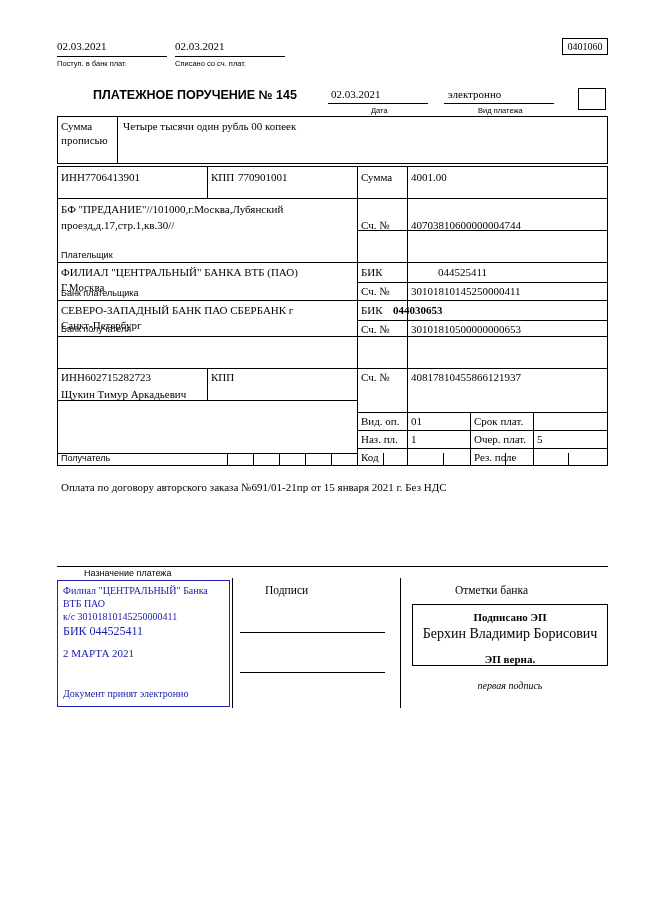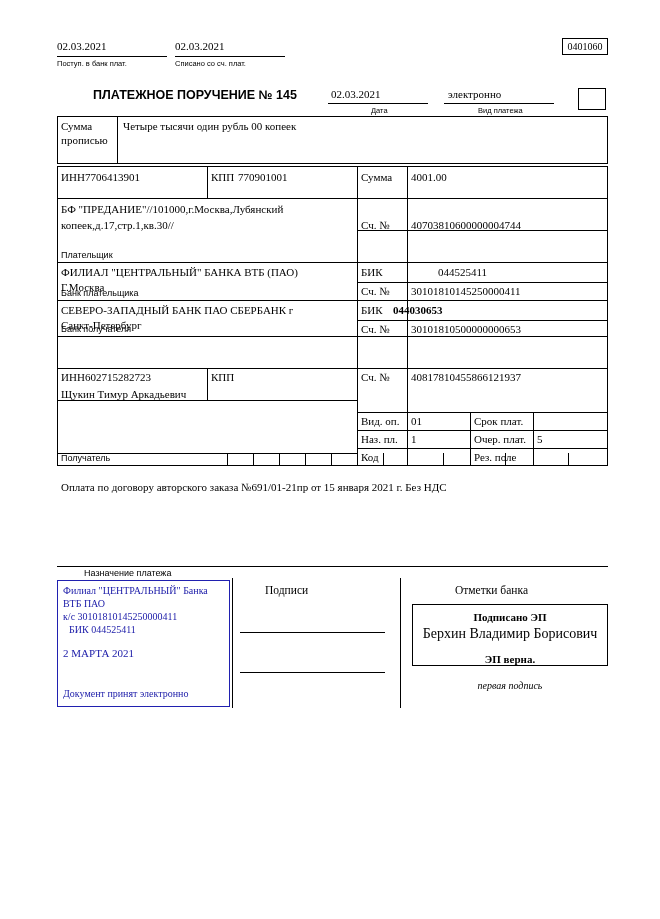--- a/index.html
+++ b/index.html
@@ -81,21 +81,21 @@
 
   <div class="line vline" style="left:470px;top:412px;height:54px;"></div>
   <div class="line vline" style="left:533px;top:412px;height:54px;"></div>
 
   <div class="cell-text" style="left:61px;top:171px;">ИНН</div>
   <div class="cell-text" style="left:85px;top:171px;">7706413901</div>
   <div class="cell-text" style="left:211px;top:171px;">КПП</div>
   <div class="cell-text" style="left:238px;top:171px;">770901001</div>
 
   <div class="cell-text" style="left:61px;top:203px;">БФ "ПРЕДАНИЕ"//101000,г.Москва,Лубянский</div>
-  <div class="cell-text" style="left:61px;top:219px;">копеек,д.17,стр.1,кв.30//</div>
+  <div class="cell-text" style="left:61px;top:219px;">проезд,д.17,стр.1,кв.30//</div>
   <div class="cell-text lbl-small" style="left:61px;top:250px;font-size:9px;">Плательщик</div>
 
   <div class="cell-text" style="left:361px;top:171px;">Сумма</div>
   <div class="cell-text" style="left:411px;top:171px;">4001.00</div>
 
   <div class="cell-text" style="left:361px;top:219px;">Сч. №</div>
   <div class="cell-text" style="left:411px;top:219px;">40703810600000004744</div>
 
   <div class="cell-text" style="left:61px;top:266px;">ФИЛИАЛ "ЦЕНТРАЛЬНЫЙ" БАНКА ВТБ (ПАО)</div>
   <div class="cell-text" style="left:61px;top:281px;">Г.Москва</div>
@@ -163,21 +163,21 @@
   <div class="cell-text" style="left:265px;top:584px;font-size:11.5px;">Подписи</div>
   <div class="cell-text" style="left:455px;top:584px;font-size:11.5px;">Отметки банка</div>
 
   <div class="line hline" style="left:240px;top:632px;width:145px;"></div>
   <div class="line hline" style="left:240px;top:672px;width:145px;"></div>
 
   <div class="bluebox" style="left:57px;top:580px;width:173px;height:127px;">
     <div class="blue abs" style="left:5px;top:4px;font-size:10px;">Филиал "ЦЕНТРАЛЬНЫЙ" Банка</div>
     <div class="blue abs" style="left:5px;top:17px;font-size:10px;">ВТБ ПАО</div>
     <div class="blue abs" style="left:5px;top:30px;font-size:10px;">к/с 30101810145250000411</div>
-    <div class="blue abs" style="left:11px;top:43px;font-size:10px;">БИК 044525411</div>
+    <div class="blue abs" style="left:5px;top:43px;font-size:12px;">БИК 044525411</div>
     <div class="blue abs" style="left:5px;top:66px;font-size:11px;">2 МАРТА 2021</div>
     <div class="blue abs" style="left:5px;top:107px;font-size:10px;">Документ принят электронно</div>
   </div>
 
   <div class="box" style="left:412px;top:604px;width:196px;height:62px;">
     <div class="abs bold center" style="left:0;top:6px;width:194px;font-size:11px;">Подписано ЭП</div>
     <div class="abs center" style="left:0;top:21px;width:194px;font-size:14px;">Берхин Владимир Борисович</div>
     <div class="abs center ital" style="left:0;top:35px;width:194px;font-size:10px;">первая подпись</div>
     <div class="abs center bold" style="left:0;top:48px;width:194px;font-size:11px;">ЭП верна.</div>
   </div>

